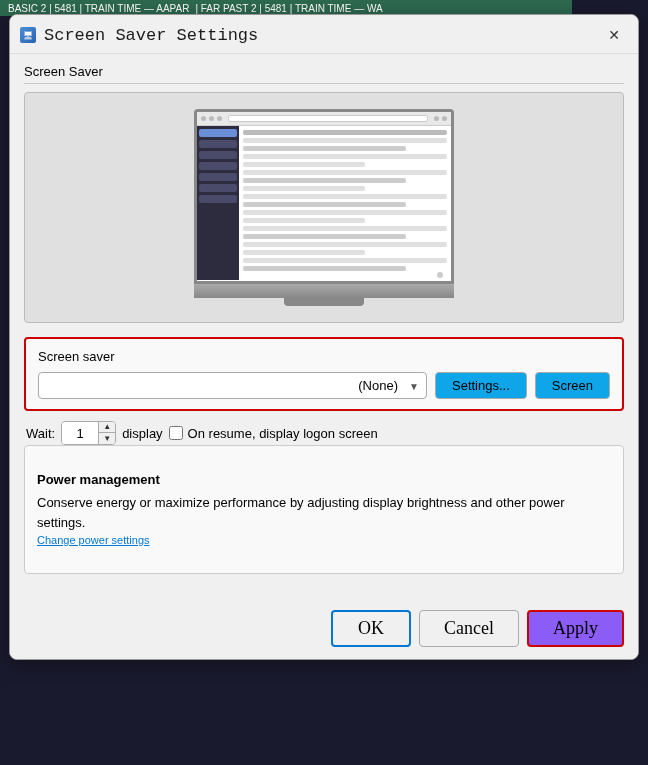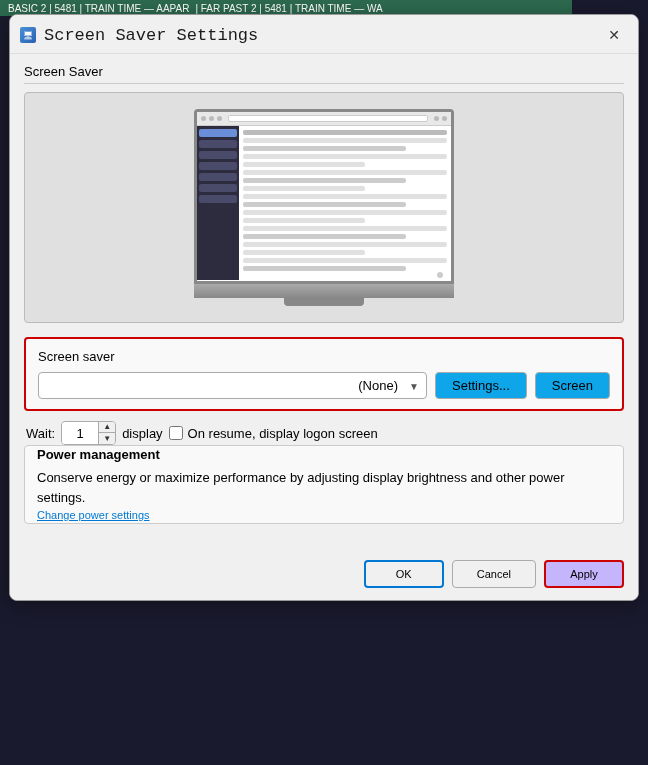--- a/index.html
+++ b/index.html
@@ -323,21 +323,21 @@
       width: 14px;
       height: 14px;
       cursor: pointer;
     }
     .checkbox-label { font-size: 13px; color: #000; }
 
     
     .power-section {
       border: 1px solid #ccc;
       border-radius: 4px;
-      padding: 1px 12px;
+      padding: 26px 12px;
       margin-bottom: 14px;
       background: #f9f9f9;
     }
     .power-title {
       font-size: 13px;
       font-weight: 600;
       color: #000;
       margin-bottom: 6px;
     }
     .power-desc {
@@ -356,37 +356,38 @@
     .dialog-footer {
       display: flex;
       justify-content: flex-end;
       gap: 8px;
       padding: 8px 14px 12px;
       background: #f0f0f0;
     }
     .footer-btn {
       padding: 6px 24px;
       border-radius: 4px;
-      font-size: 11px;
+      font-size: 18px;
       cursor: pointer;
       min-width: 80px;
+      font-family: Liberation Serif, serif;
     }
     .btn-ok {
       background: #f0f0f0;
       border: 2px solid #0078d4;
       color: #000;
     }
     .btn-cancel {
       background: #f0f0f0;
       border: 1px solid #aaa;
       color: #000;
       text-align: right;
     }
     .btn-apply {
-      background: #c4b5fd;
+      background: #8b5cf6;
       border: 2px solid #cc0000;
       color: #000;
     }
   </style>
 </head>
 <body>
 
 <div class="bg-bar">
   <span class="bg-bar-text">BASIC 2 | 5481 | TRAIN TIME — AAPAR</span>
   <span class="bg-bar-text">| FAR PAST 2 | 5481 | TRAIN TIME — WA</span>

